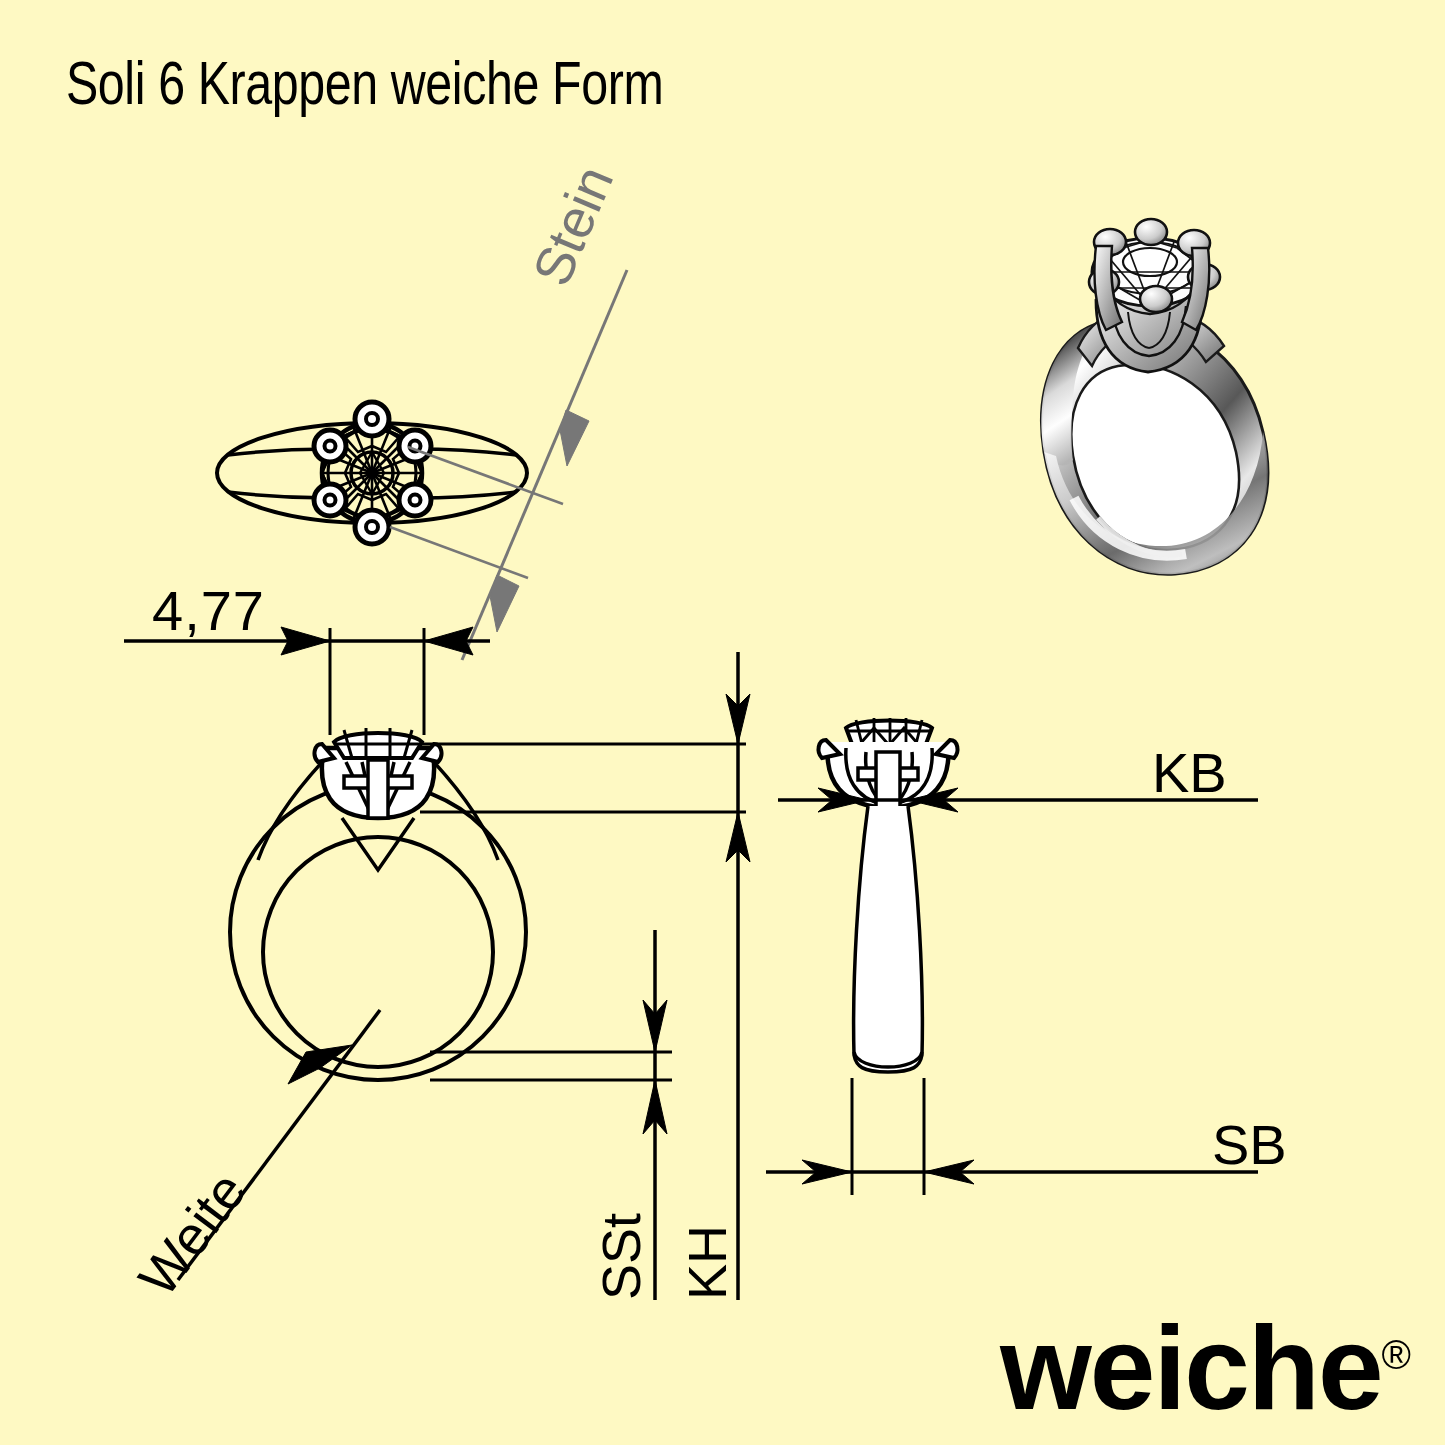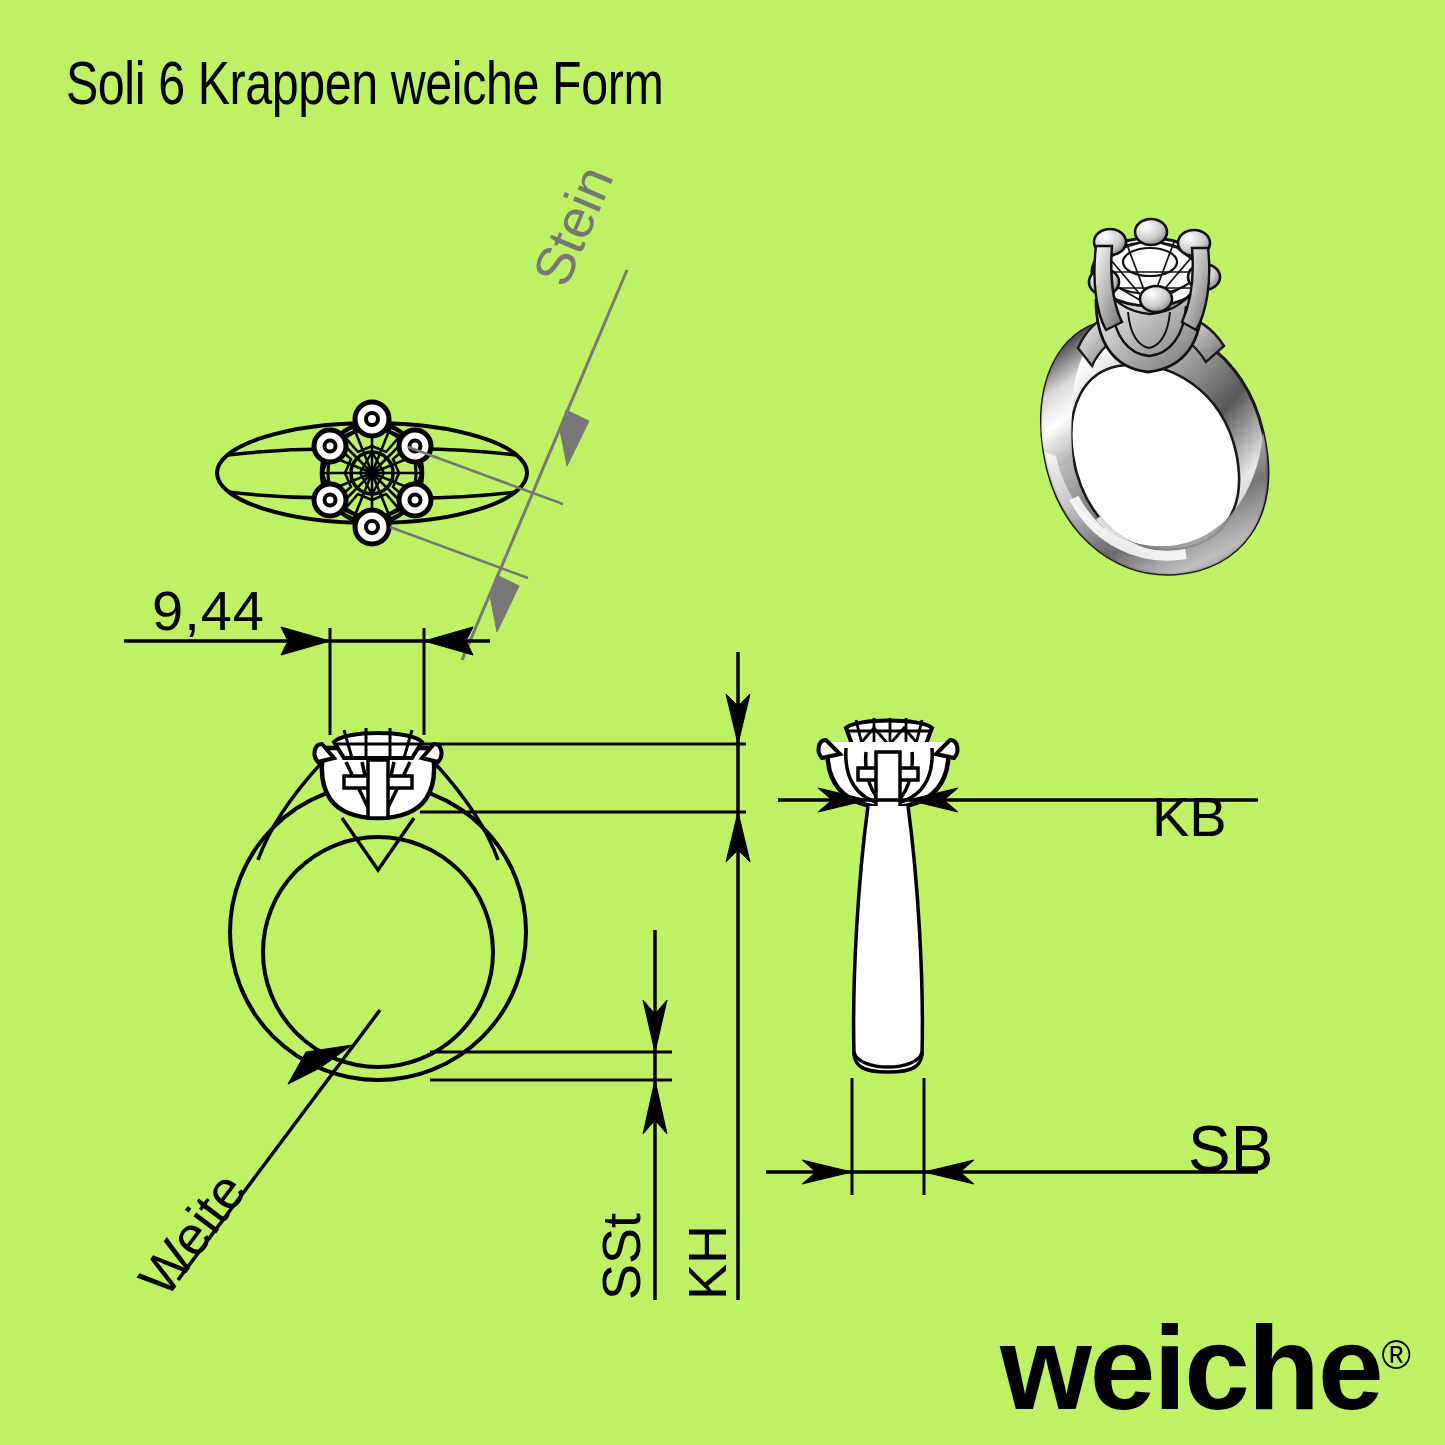--- a/index.html
+++ b/index.html
@@ -1,36 +1,36 @@
 <!DOCTYPE html>
 <html><head>
 <meta charset="utf-8">
 <title>Technical Drawing</title>
 <style>
   html,body{margin:0;padding:0;background:#ffffff;}
   body{width:1445px;height:1445px;font-family:"Liberation Sans",sans-serif;}
-  #sheet{position:relative;width:1445px;height:1445px;background:#bef264;overflow:hidden;}
+  #sheet{position:relative;width:1445px;height:1445px;background:#fef9c3;overflow:hidden;}
 
   .title{
     position:absolute;left:66px;top:50px;
     font-family:"Liberation Sans",sans-serif;
     font-size:62px;line-height:1.05;
     letter-spacing:-0.5px;
     color:#000;white-space:nowrap;
     transform:scaleX(0.78);transform-origin:left top;
   }
 
   .lbl{
     position:absolute;color:#000;
     font-family:"Liberation Sans",sans-serif;
     white-space:nowrap;
   }
   .lbl-dim{font-size:56px;letter-spacing:1px;}
-  .lbl-kb{font-size:56px;margin-top:44px;}
-  .lbl-sb{font-size:64px;}
+  .lbl-kb{font-size:56px;}
+  .lbl-sb{font-size:56px;margin-left:24px;}
   .lbl-stein{font-size:54px;color:#777;}
   .lbl-weite{font-size:54px;color:#000;}
   .lbl-vert{font-size:54px;}
 
   .logo{
     position:absolute;left:1000px;top:1300px;
     font-family:"Liberation Sans",sans-serif;
     font-size:118px;font-weight:bold;
     letter-spacing:-2px;color:#000;
     white-space:nowrap;
@@ -378,21 +378,21 @@
       <polygon points="908,800 958,788 944,800 958,812"></polygon>
     </g>
 
     <g stroke="#000" fill="#000">
       <line x1="766" y1="1172" x2="1258" y2="1172" stroke-width="3.5"></line>
       <polygon points="852,1172 802,1160 816,1172 802,1184"></polygon>
       <polygon points="924,1172 974,1160 960,1172 974,1184"></polygon>
     </g>
   </svg>
 
-  <div class="lbl lbl-dim" style="left:152px;top:578px;">9,44</div>
+  <div class="lbl lbl-dim" style="left:152px;top:578px;">4,77</div>
 
   <div class="lbl lbl-stein" style="left:520px;top:270px;transform:rotate(-67deg);transform-origin:left top;">Stein</div>
 
   <div class="lbl lbl-weite" style="left:126px;top:1270px;transform:rotate(-53deg);transform-origin:left top;">Weite</div>
 
   <div class="lbl lbl-kb" style="left:1152px;top:740px;">KB</div>
 
   <div class="lbl lbl-sb" style="left:1188px;top:1112px;">SB</div>
 
   <div class="lbl lbl-vert" style="left:590px;top:1300px;transform:rotate(-90deg);transform-origin:left top;">SSt</div>

